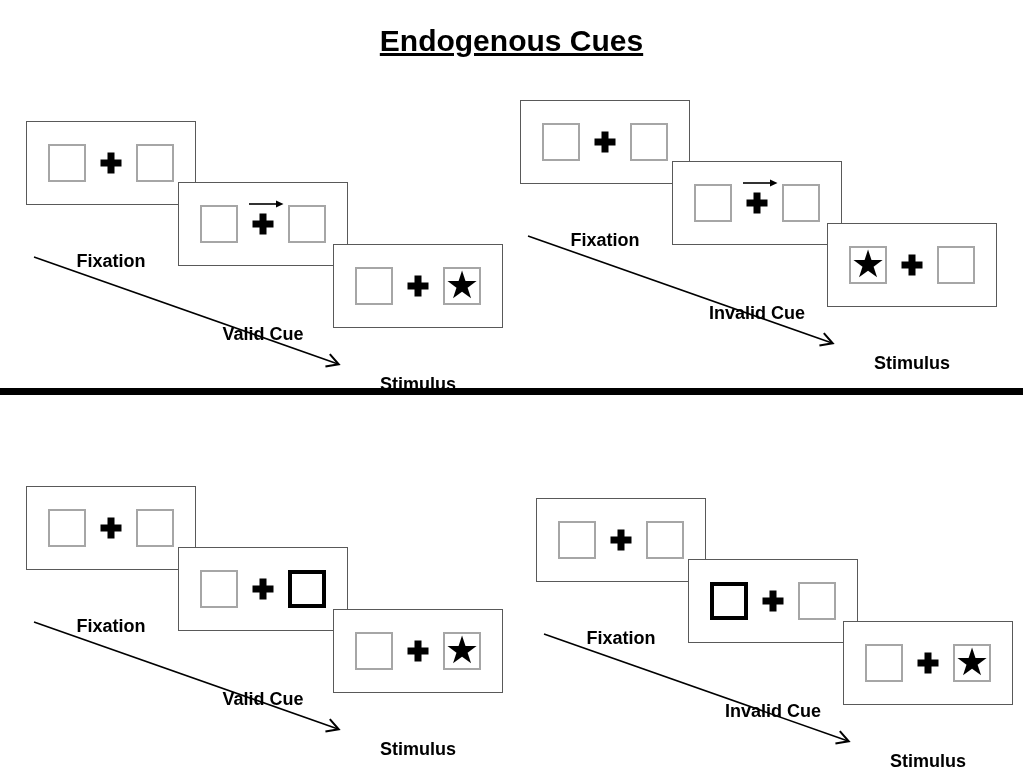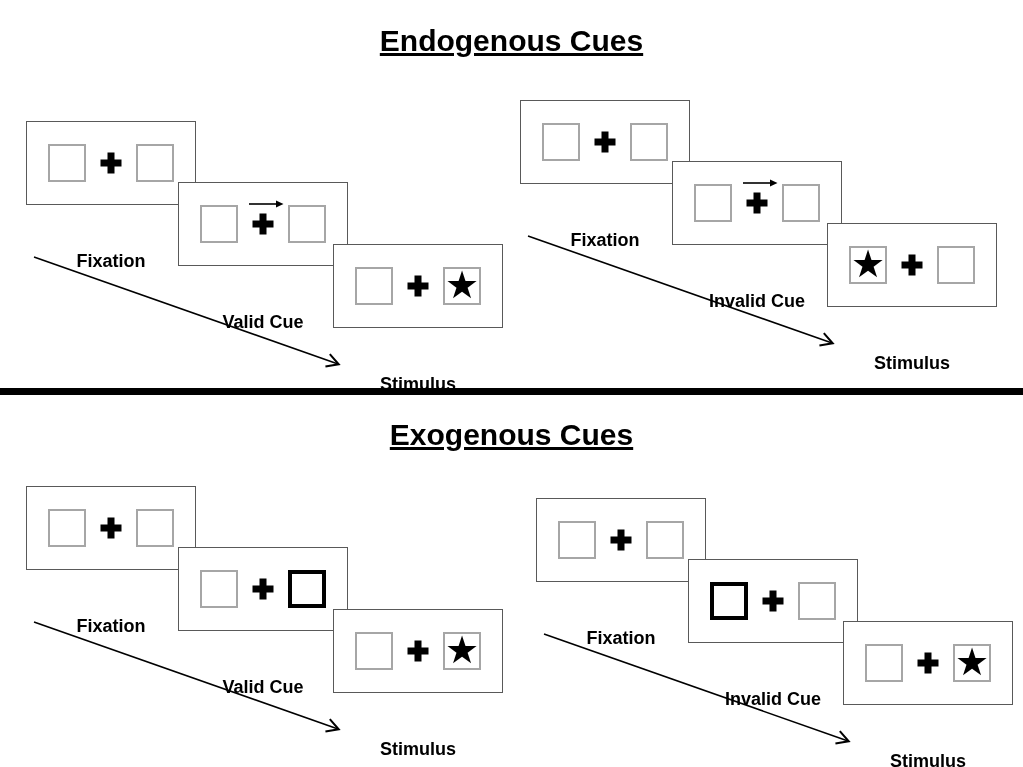--- a/index.html
+++ b/index.html
@@ -68,21 +68,21 @@
     position: absolute;
     width: 170px;
     text-align: center;
     font-size: 18px;
     font-weight: bold;
     line-height: 22px;
     z-index: 1;
     margin-top: 32px;
   }
   .panel-label.l0 { left: 0;     top: 97px;  }
-  .panel-label.l1 { left: 152px; top: 158px; }
+  .panel-label.l1 { left: 152px; top: 170px; }
   .panel-label.l2 { left: 307px; top: 220px; }
   .box {
     width: 38px;
     height: 38px;
     box-sizing: border-box;
     border: 2px solid #a6a6a6;
     background: #ffffff;
     display: flex;
     align-items: center;
     justify-content: center;
@@ -205,21 +205,20 @@
             <path d="M8.5,1.5 h7 v7 h7 v7 h-7 v7 h-7 v-7 h-7 v-7 h7 z" fill="#000"></path>
           </svg>
         </div>
         <div class="box"></div>
       </div>
       <div class="panel-label l2">Stimulus</div>
     </div>
 
   <div class="divider"></div>
 
-  <h1 class="section-title" id="title-exogenous">Exogenous Cues</h1>
 
   <div class="group" id="group-ex-valid">
       <svg class="seq-arrow" viewBox="0 0 340 265">
         <defs>
           <marker id="ah-1-0" viewBox="0 0 12 12" refX="9" refY="6" markerWidth="11" markerHeight="11" orient="auto">
             <path d="M1.5,1.5 L9.5,6 L1.5,10.5" fill="none" stroke="#000" stroke-width="1.4"></path>
           </marker>
         </defs>
         <line x1="8" y1="136" x2="312" y2="243" stroke="#000" stroke-width="1.6" marker-end="url(#ah-1-0)"></line>
       </svg>

